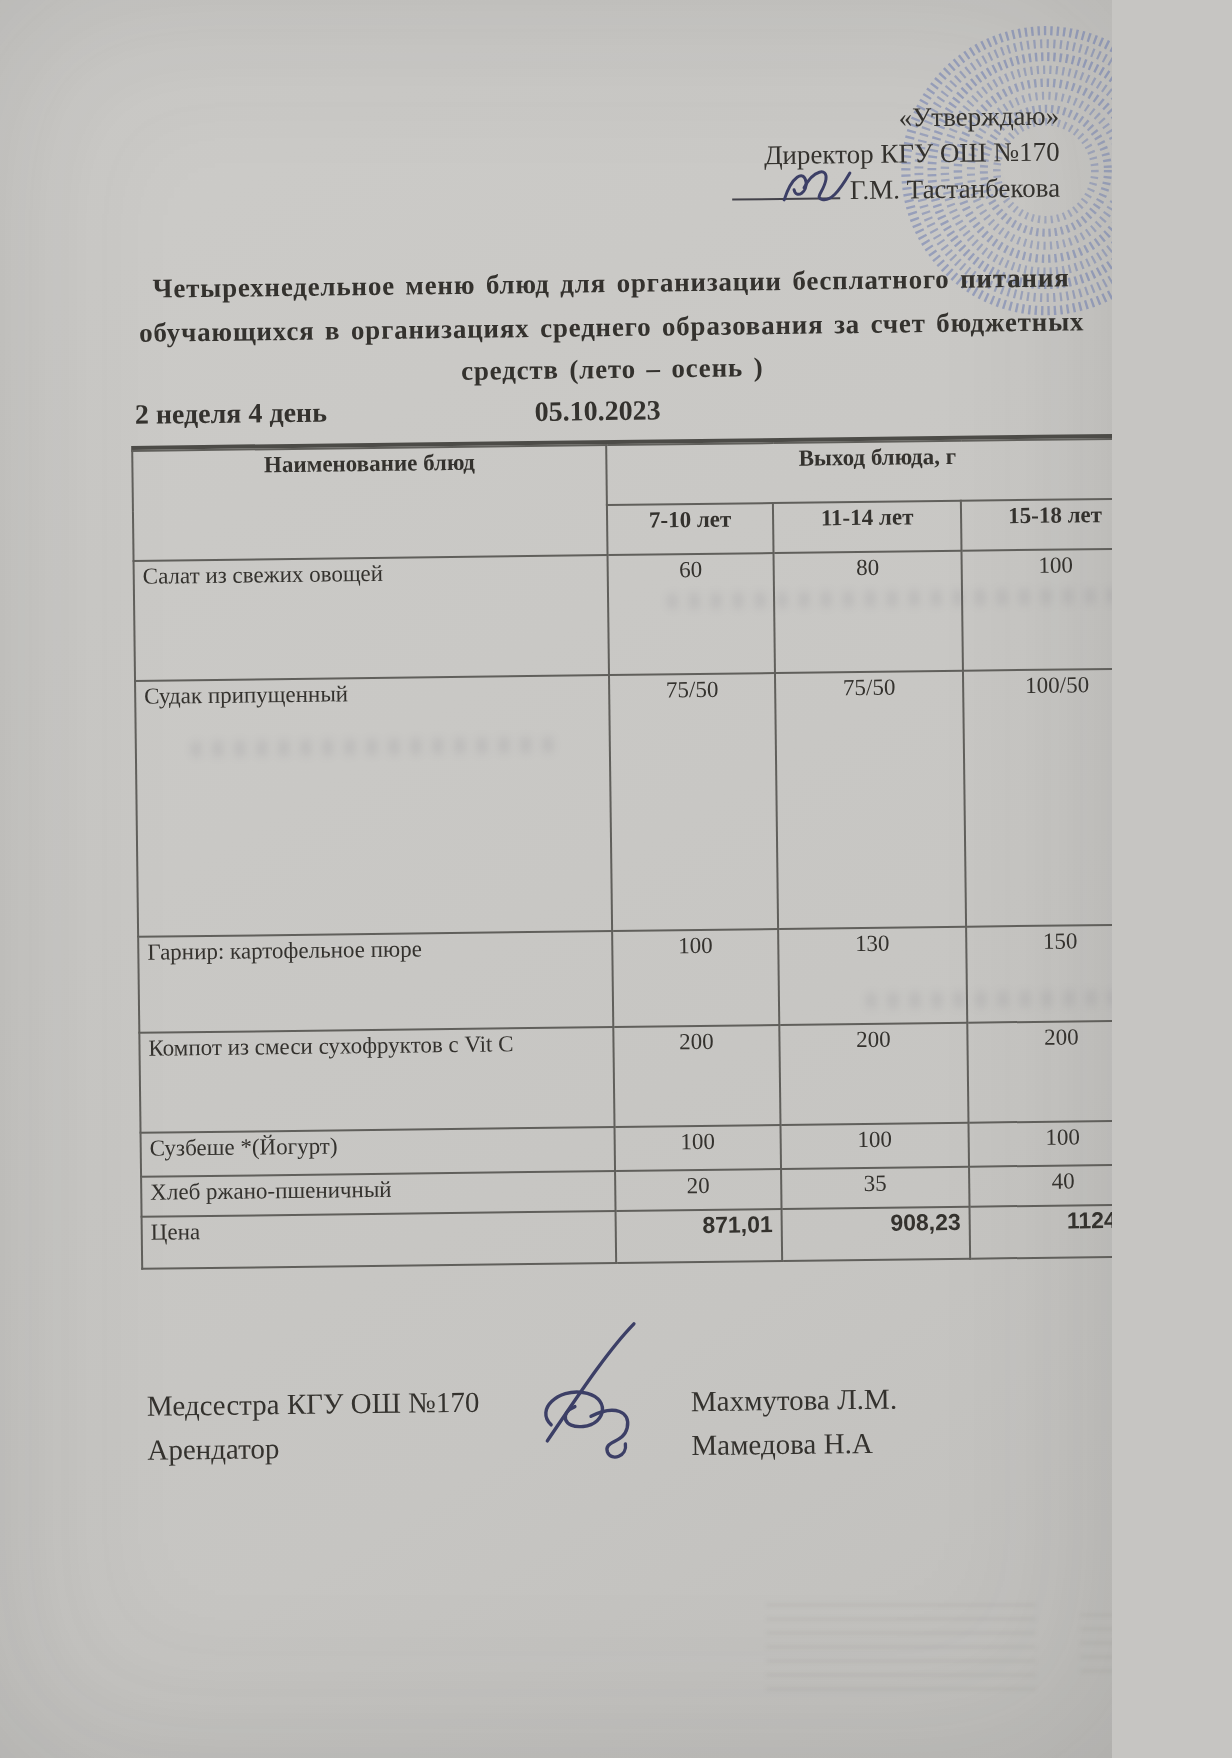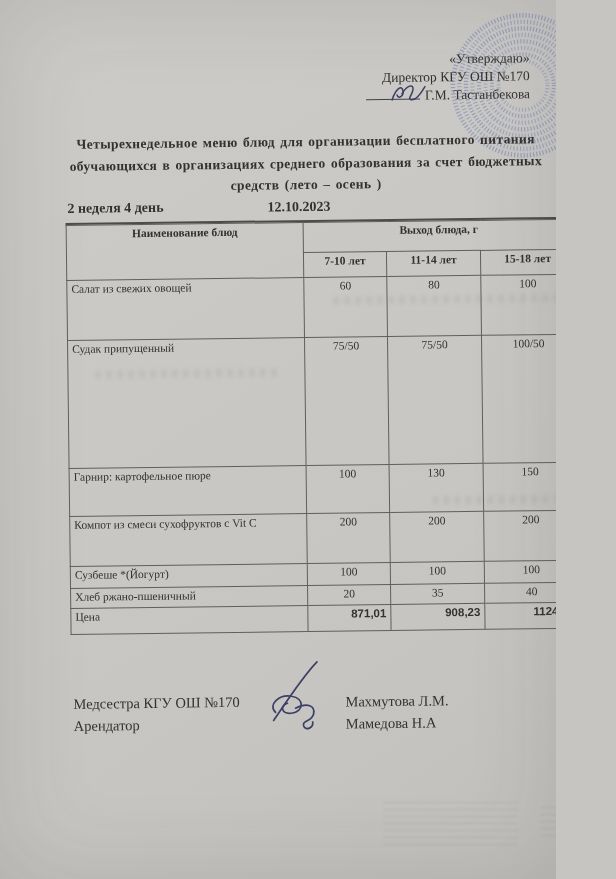--- a/index.html
+++ b/index.html
@@ -115,21 +115,21 @@
     </svg>
 
     <div class="doc-title">
       <div>Четырехнедельное меню блюд для организации бесплатного питания</div>
       <div>обучающихся в организациях среднего образования за счет бюджетных</div>
       <div>средств (лето – осень )</div>
     </div>
 
     <div class="meta-line">
       <span class="meta-week">2 неделя 4 день</span>
-      <span class="meta-date">12.10.2023</span>
+      <span class="meta-date">05.10.2023</span>
     </div>
 
     <table class="menu-table">
       <colgroup>
         <col class="c-name">
           <col class="c-a">
           <col class="c-b">
           <col class="c-c">
       </colgroup>
       <tbody>

